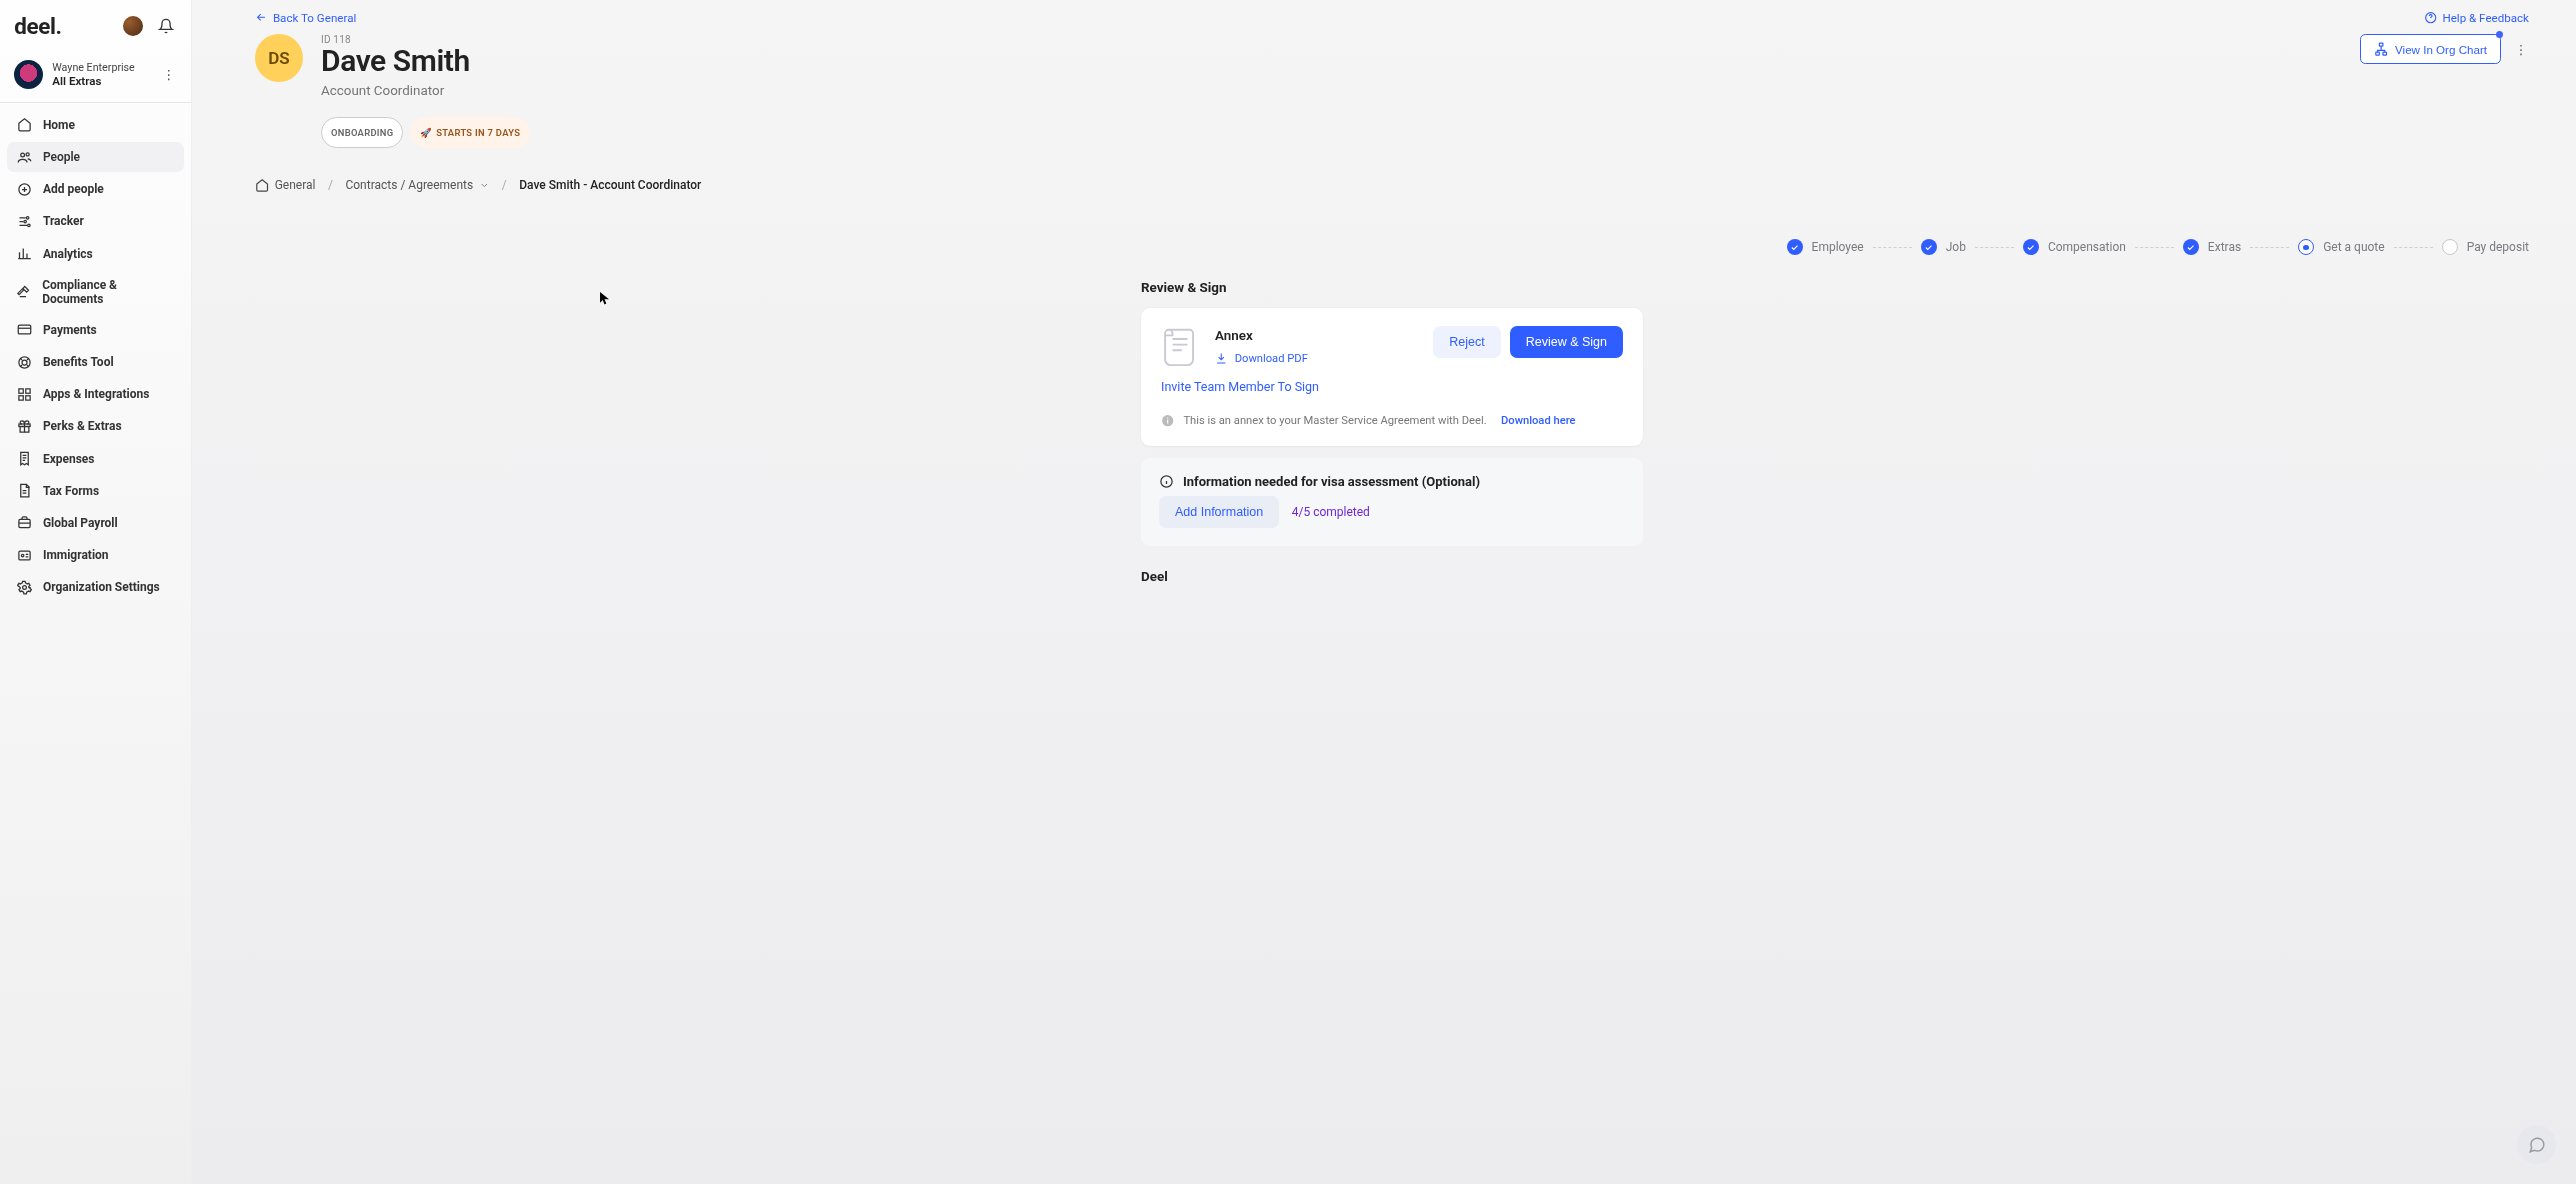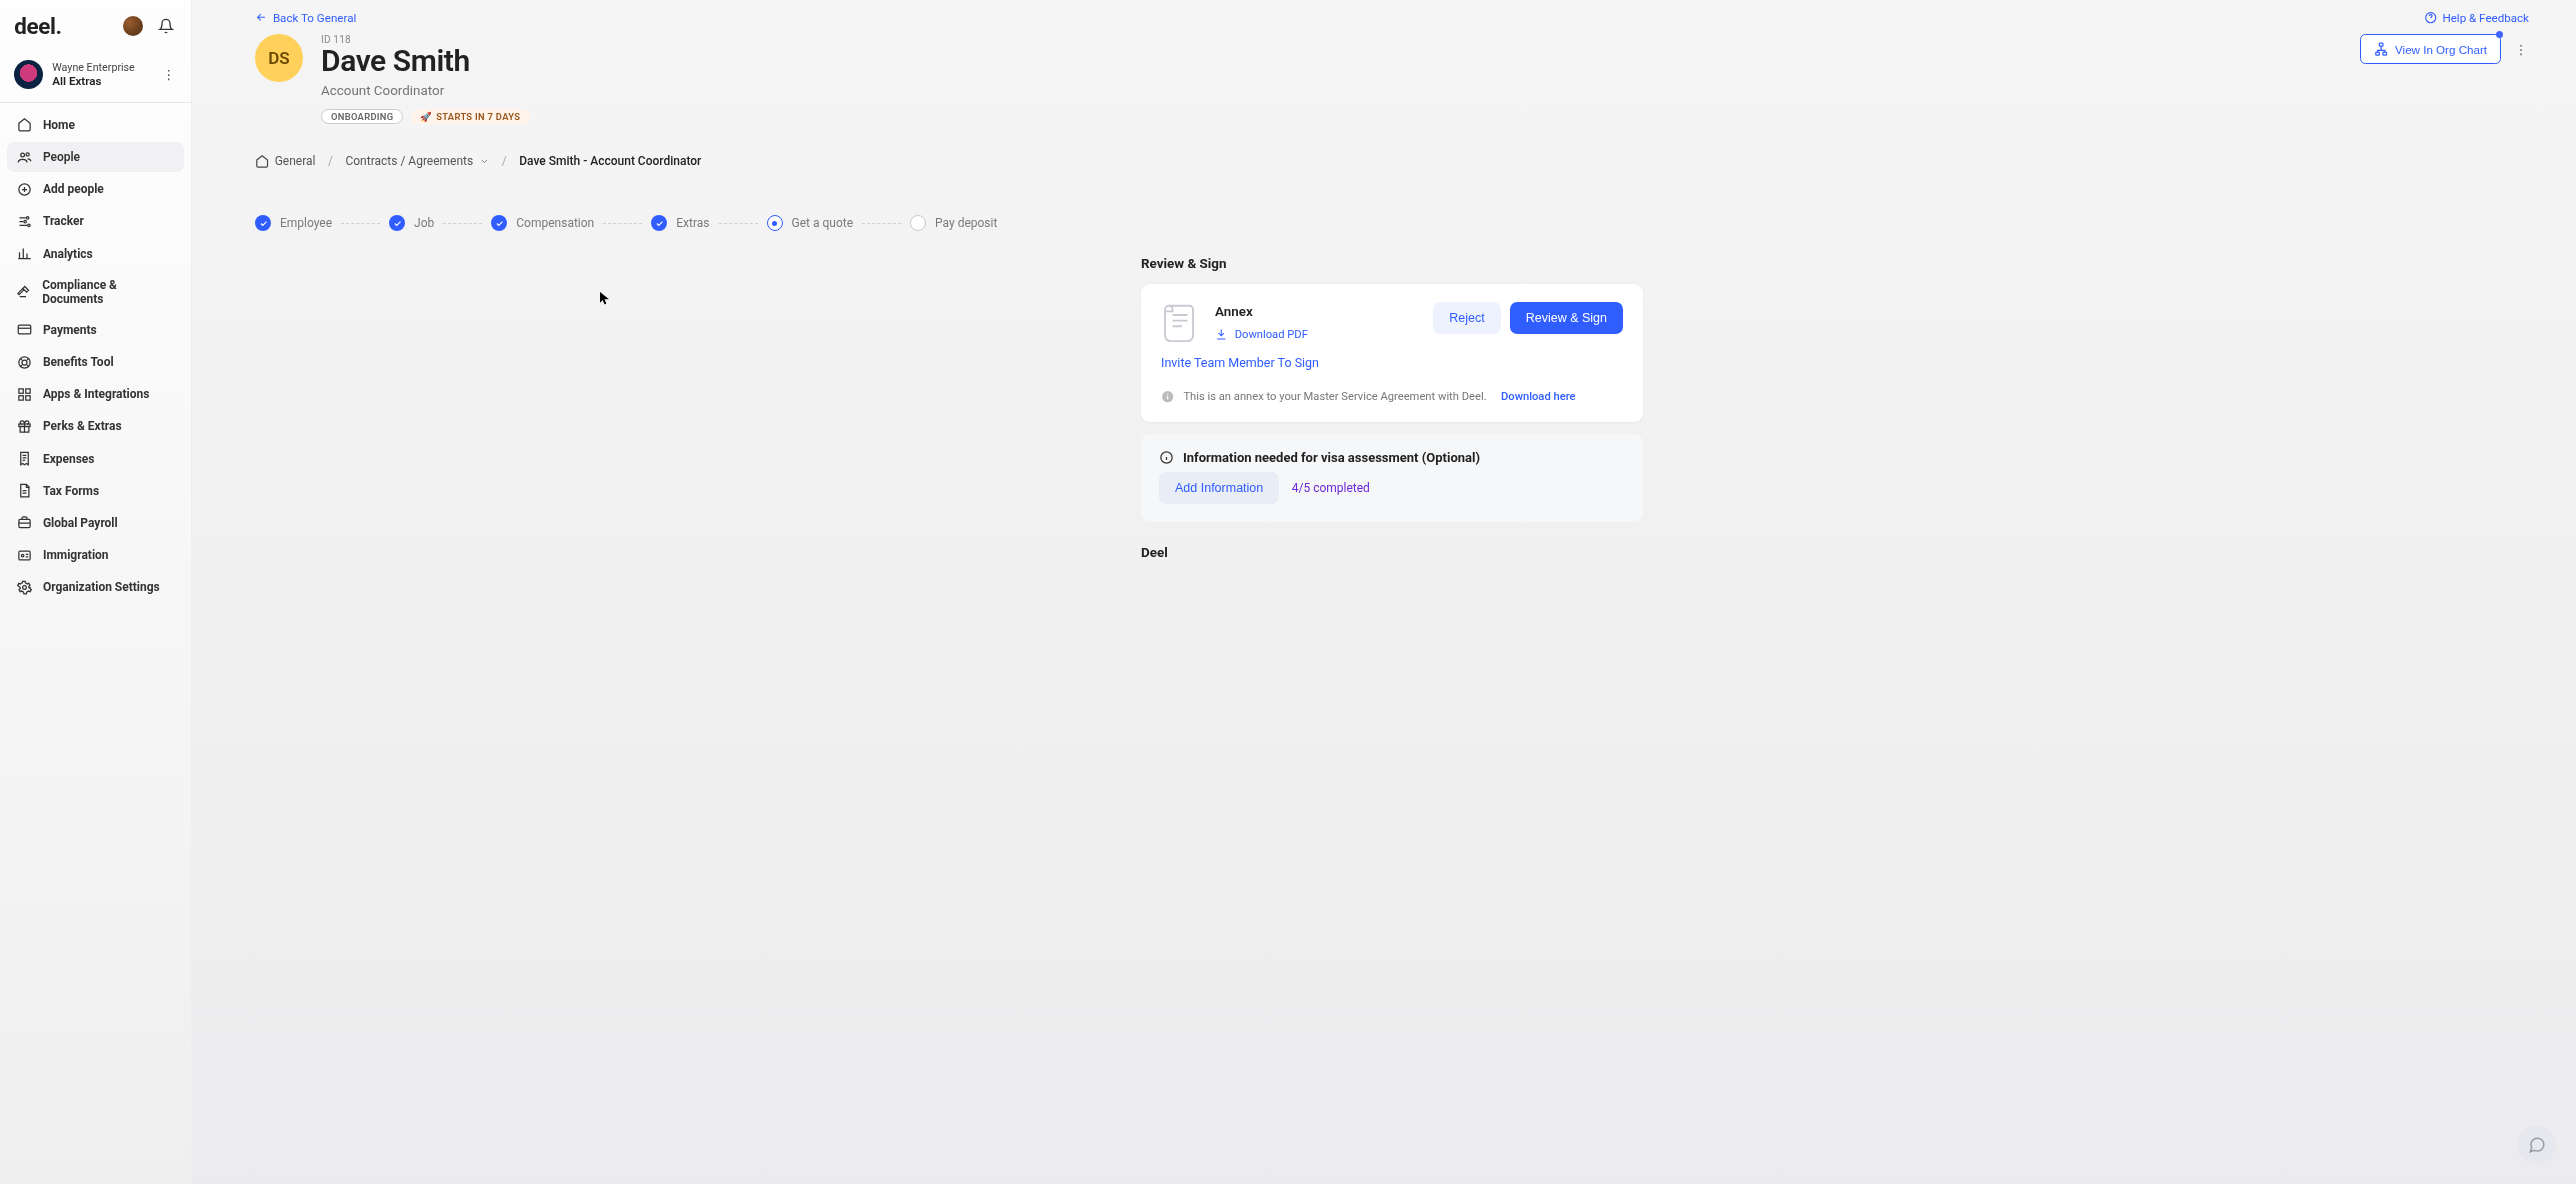--- a/index.html
+++ b/index.html
@@ -107,25 +107,26 @@
     font-size: 17px;
     display:flex; align-items:center; justify-content:center;
   }
   .profile-meta .pid { font-size: 10px; color: #888; letter-spacing:0.2px; }
   .profile-meta h1 { font-size: 30px; font-weight: 600; letter-spacing:-0.4px; margin-top:-1.8px; }
   .profile-meta .role { font-size: 13.4px; color: #757575; margin-top: 5.4px; }
   .chips { margin-top: 10.7px; display:flex; gap:7.2px; }
   .chip {
     font-size: 9.4px; letter-spacing:0.3px;
     border-radius: 895px;
-    padding: 1px 9px;
+    padding: 9px 9px;
     border:0.9px solid transparent;
     display:inline-flex; align-items:center; gap:3.6px;
     font-weight:600;
     text-transform: uppercase;
+    margin-top: 8px;
   }
   .chip.onboarding { background:#fff; border-color:#ccc; color:#666; }
   .chip.starts { background:#fff3ea; color:#9a541a; }
 
   .profile-actions { display:flex; align-items:center; gap:12.5px; position:relative; }
   .org-chart-btn {
     display:flex; align-items:center; gap:7.2px;
     border:0.9px solid #2f5dff; color:#2f5dff;
     background:#fff;
     border-radius:5.4px;
@@ -144,21 +145,21 @@
   .breadcrumb {
     display:flex; align-items:center; gap:12.5px;
     color:#555; font-size:12px;
     margin-top: 30px;
   }
   .breadcrumb .sep { color:#aaa; }
   .breadcrumb .bc { display:flex; align-items:center; gap:5.4px; cursor:pointer; }
   .breadcrumb .current { color:#222; font-weight:500; cursor:default; }
 
   .stepper {
-    display:flex; align-items:center; justify-content:flex-start;
+    display:flex; align-items:center; justify-content:flex-end;
     gap:9px;
     margin: 47px 0 25px;
   }
   .step { display:flex; align-items:center; gap:9px; }
   .step .sc { width:16px; height:16px; border-radius:50%; display:flex; align-items:center; justify-content:center; }
   .step.done .sc { background:#2f5dff; color:#fff; }
   .step.current .sc { background:#fff; border:1.8px solid #2f5dff; }
   .step.current .sc::after { content:""; width:5.4px; height:5.4px; border-radius:50%; background:#2f5dff; }
   .step.pending .sc { background:#fff; border:1.8px solid #c8c8cc; }
   .step .sl { color:#7a7a7f; font-size:12px; }

